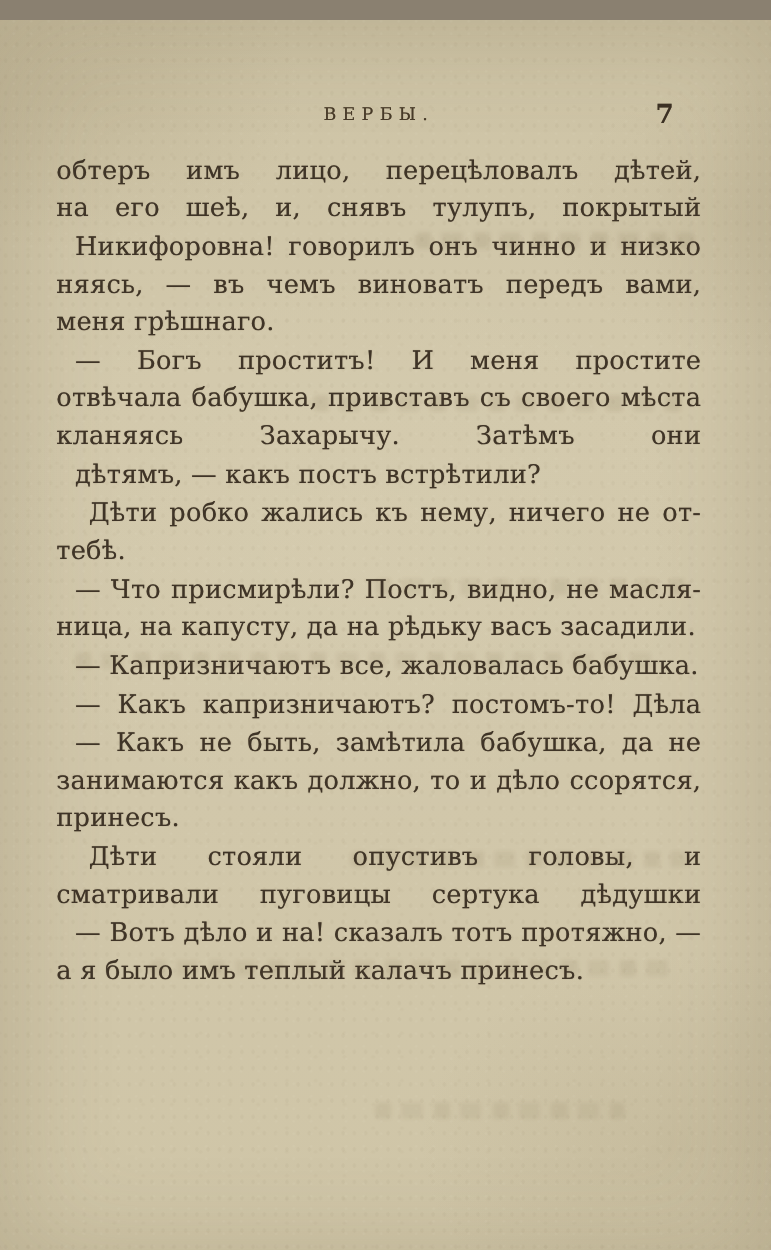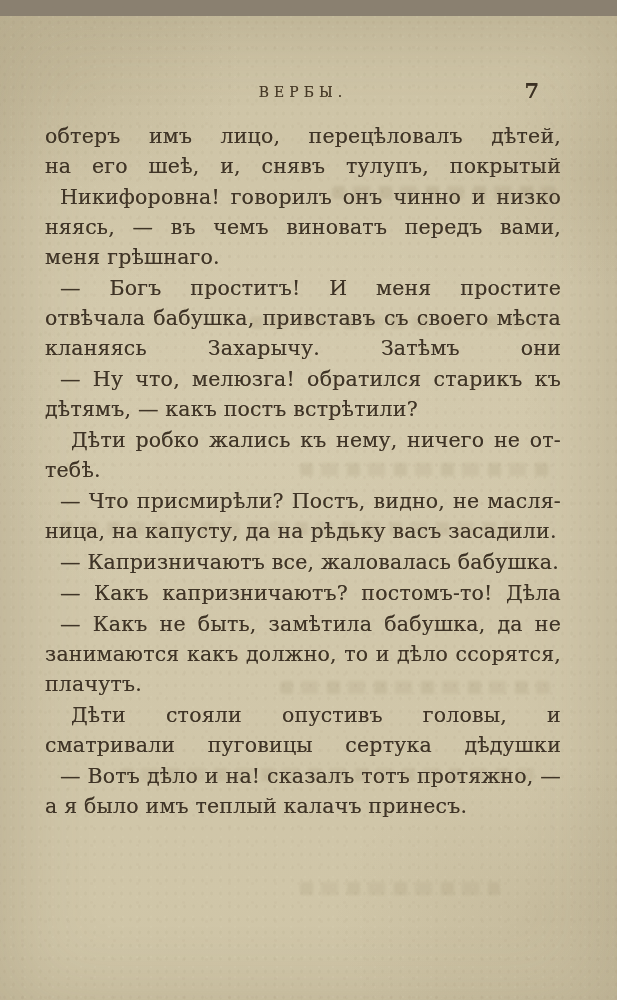--- a/index.html
+++ b/index.html
@@ -137,41 +137,40 @@
         <div class="line">Никифоровна! говорилъ онъ чинно и низко кла-</div>
         <div class="line">няясь, — въ чемъ виноватъ передъ вами, простите</div>
         <div class="line last">меня грѣшнаго.</div>
       </div>
       <div class="paragraph dialogue">
         <div class="line">— Богъ проститъ! И меня простите грѣшную,</div>
         <div class="line">отвѣчала бабушка, привставъ съ своего мѣста и</div>
         <div class="line last">кланяясь Захарычу. Затѣмъ они поцѣловались.</div>
       </div>
       <div class="paragraph dialogue">
-        <div class="line">— Ну что, мелюзга! обратился старикъ къ</div>
         <div class="line last">дѣтямъ, — какъ постъ встрѣтили?</div>
       </div>
       <div class="paragraph narrative">
         <div class="line">Дѣти робко жались къ нему, ничего не от-</div>
         <div class="line last">тебѣ.</div>
       </div>
       <div class="paragraph dialogue">
         <div class="line">— Что присмирѣли? Постъ, видно, не масля-</div>
         <div class="line last">ница, на капусту, да на рѣдьку васъ засадили.</div>
       </div>
       <div class="paragraph dialogue">
         <div class="line last">— Капризничаютъ все, жаловалась бабушка.</div>
       </div>
       <div class="paragraph dialogue">
         <div class="line">— Какъ капризничаютъ? постомъ-то! Дѣла что</div>
       </div>
       <div class="paragraph dialogue">
         <div class="line">— Какъ не быть, замѣтила бабушка, да не</div>
         <div class="line">занимаются какъ должно, то и дѣло ссорятся, да</div>
-        <div class="line last">плачутъ.</div>
+        <div class="line last">принесъ.</div>
       </div>
       <div class="paragraph narrative">
         <div class="line">Дѣти стояли опустивъ головы, и пристально раз-</div>
         <div class="line last">сматривали пуговицы сертука дѣдушки Захарыча.</div>
       </div>
       <div class="paragraph dialogue">
         <div class="line">— Вотъ дѣло и на! сказалъ тотъ протяжно, —</div>
         <div class="line last">а я было имъ теплый калачъ принесъ.</div>
       </div>
     </main>

